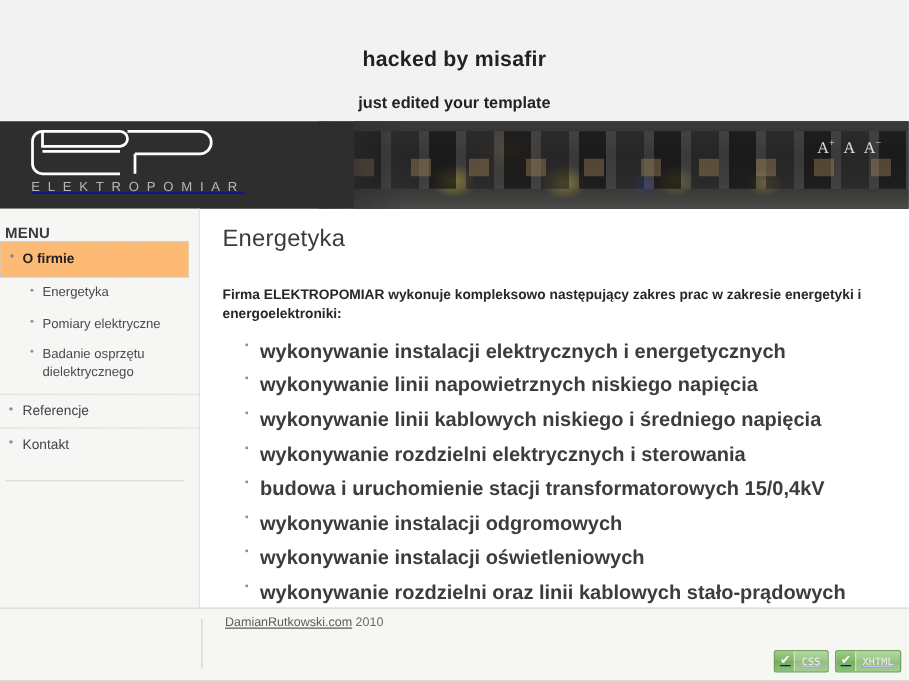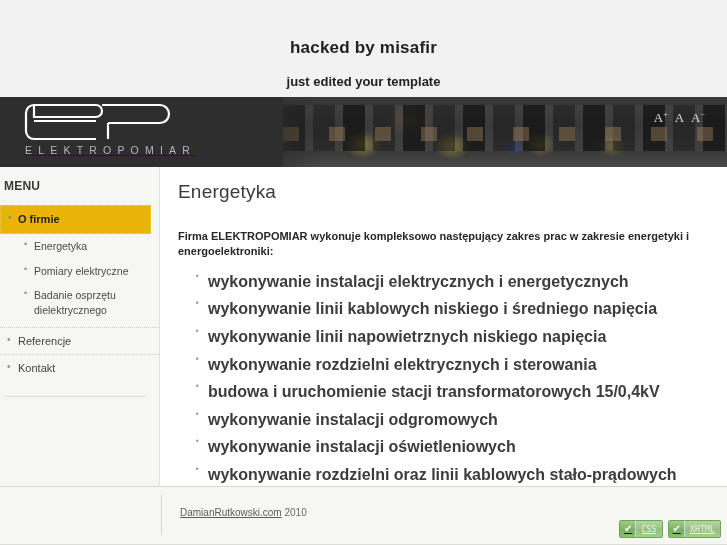--- a/index.html
+++ b/index.html
@@ -148,21 +148,21 @@
     background: #f6f6f4;
     border-right: 1px solid #e2e2de;
     padding: 12px 0 0 0;
     position: relative;
   }
   .menu-title {
     font-size: 12px;
     font-weight: bold;
     color: #3a3a3a;
     padding: 0 0 0 4px;
-    margin: 0 0 12px 0;
+    margin: 0 0 0 0;
     letter-spacing: .2px;
   }
   .menu {
     list-style: none;
     margin: 0;
     padding: 0;
   }
   .menu > li { position: relative; }
   .menu-link {
     display: block;
@@ -176,21 +176,21 @@
   }
   .menu-link::before {
     content: "\2022";
     position: absolute;
     left: 7px;
     top: 5px;
     color: #8d8d8d;
     font-size: 10px;
   }
   .menu-link.active {
-    background: #eab308;
+    background: #fdba74;
     font-weight: bold;
     color: #1f1f1f;
     border: 1px dotted #cfcfc9;
     margin-right: 8px;
     padding-left: 17px;
   }
   .submenu {
     list-style: none;
     margin: 0;
     padding: 0 0 4px 0;
@@ -283,21 +283,21 @@
     position: absolute;
     left: 161px;
     top: 8px;
     width: 1px;
     height: 40px;
     background: #d6d6d0;
   }
   .copyright {
     position: absolute;
     left: 180px;
-    top: 20px;
+    top: 6px;
     font-size: 10px;
     color: #6b6b6b;
   }
   .copyright a {
     color: #5c5c5c;
     text-decoration: underline;
   }
   .badges {
     position: absolute;
     right: 6px;
@@ -395,22 +395,22 @@
       </li>
     </ul>
     <hr class="sidebar-rule">
   </div>
 
   <div class="content">
     <h1 class="page-title">Energetyka</h1>
     <p class="intro">Firma ELEKTROPOMIAR wykonuje kompleksowo następujący zakres prac w zakresie energetyki i energoelektroniki:</p>
     <ul class="services">
       <li>wykonywanie instalacji elektrycznych i energetycznych</li>
+      <li>wykonywanie linii napowietrznych niskiego napięcia</li>
       <li>wykonywanie linii kablowych  niskiego i średniego napięcia</li>
-      <li>wykonywanie linii napowietrznych niskiego napięcia</li>
       <li>wykonywanie rozdzielni elektrycznych i sterowania</li>
       <li>budowa i uruchomienie stacji transformatorowych 15/0,4kV</li>
       <li>wykonywanie instalacji odgromowych</li>
       <li>wykonywanie instalacji oświetleniowych</li>
       <li>wykonywanie rozdzielni oraz linii kablowych stało-prądowych</li>
       <li>naprawa elektronarzędzi</li>
     </ul>
     <p class="outro">Zapraszamy do współpracy.</p>
   </div>
 </div>

